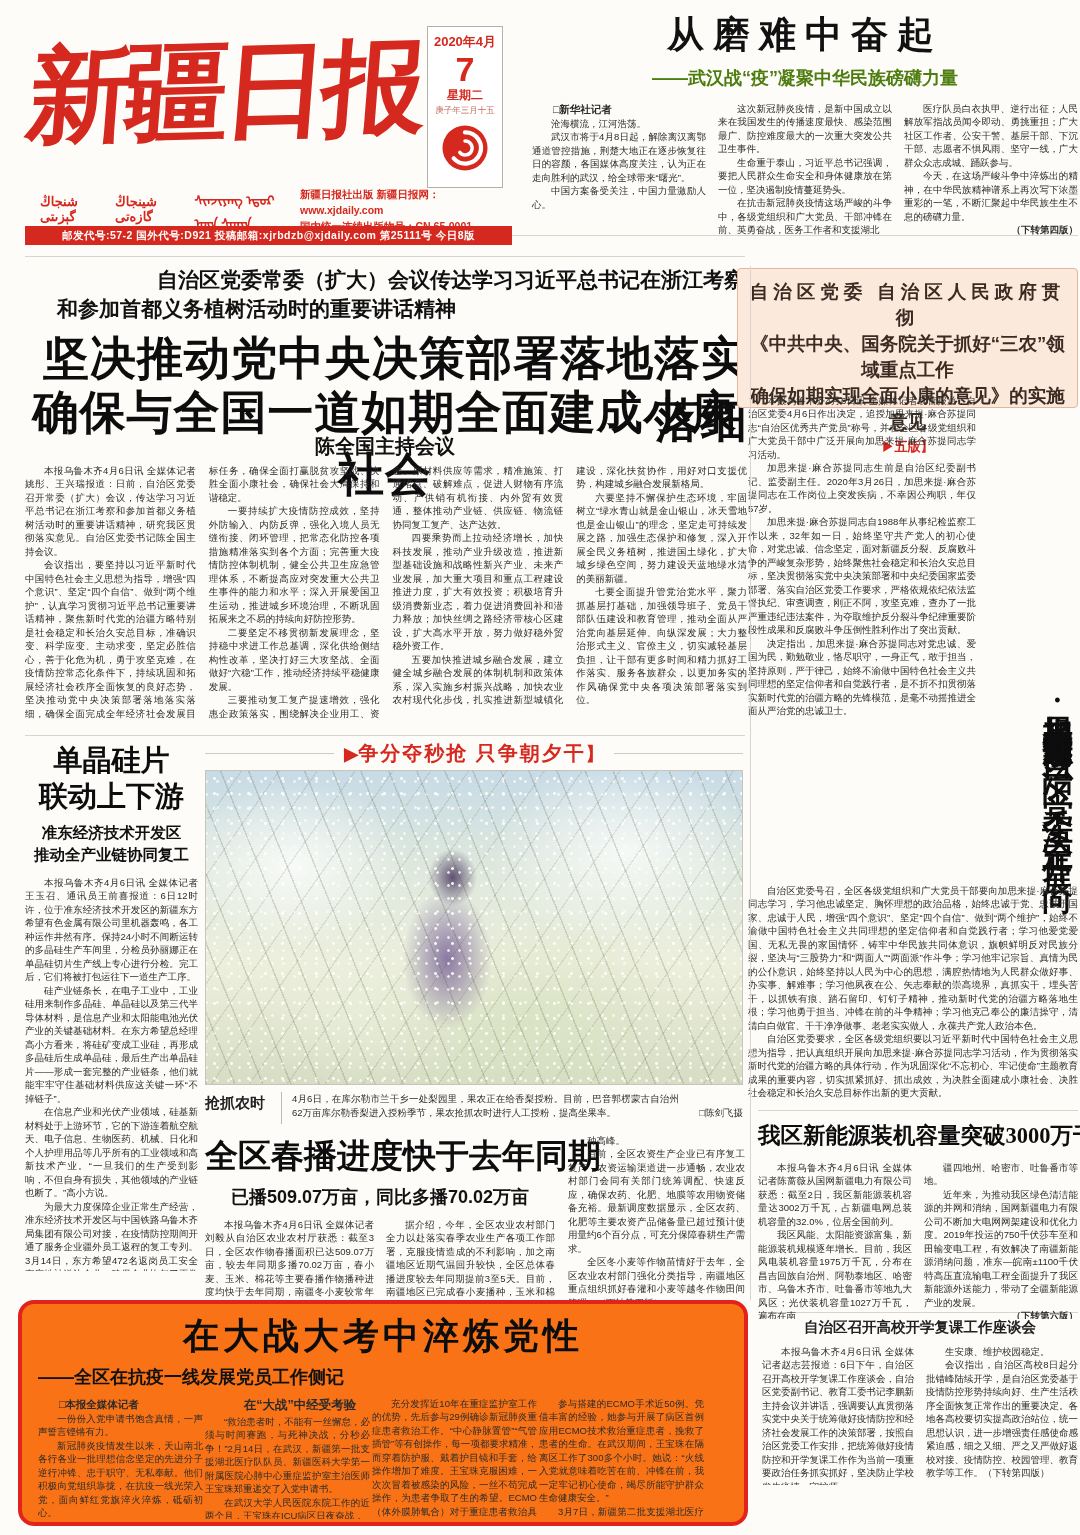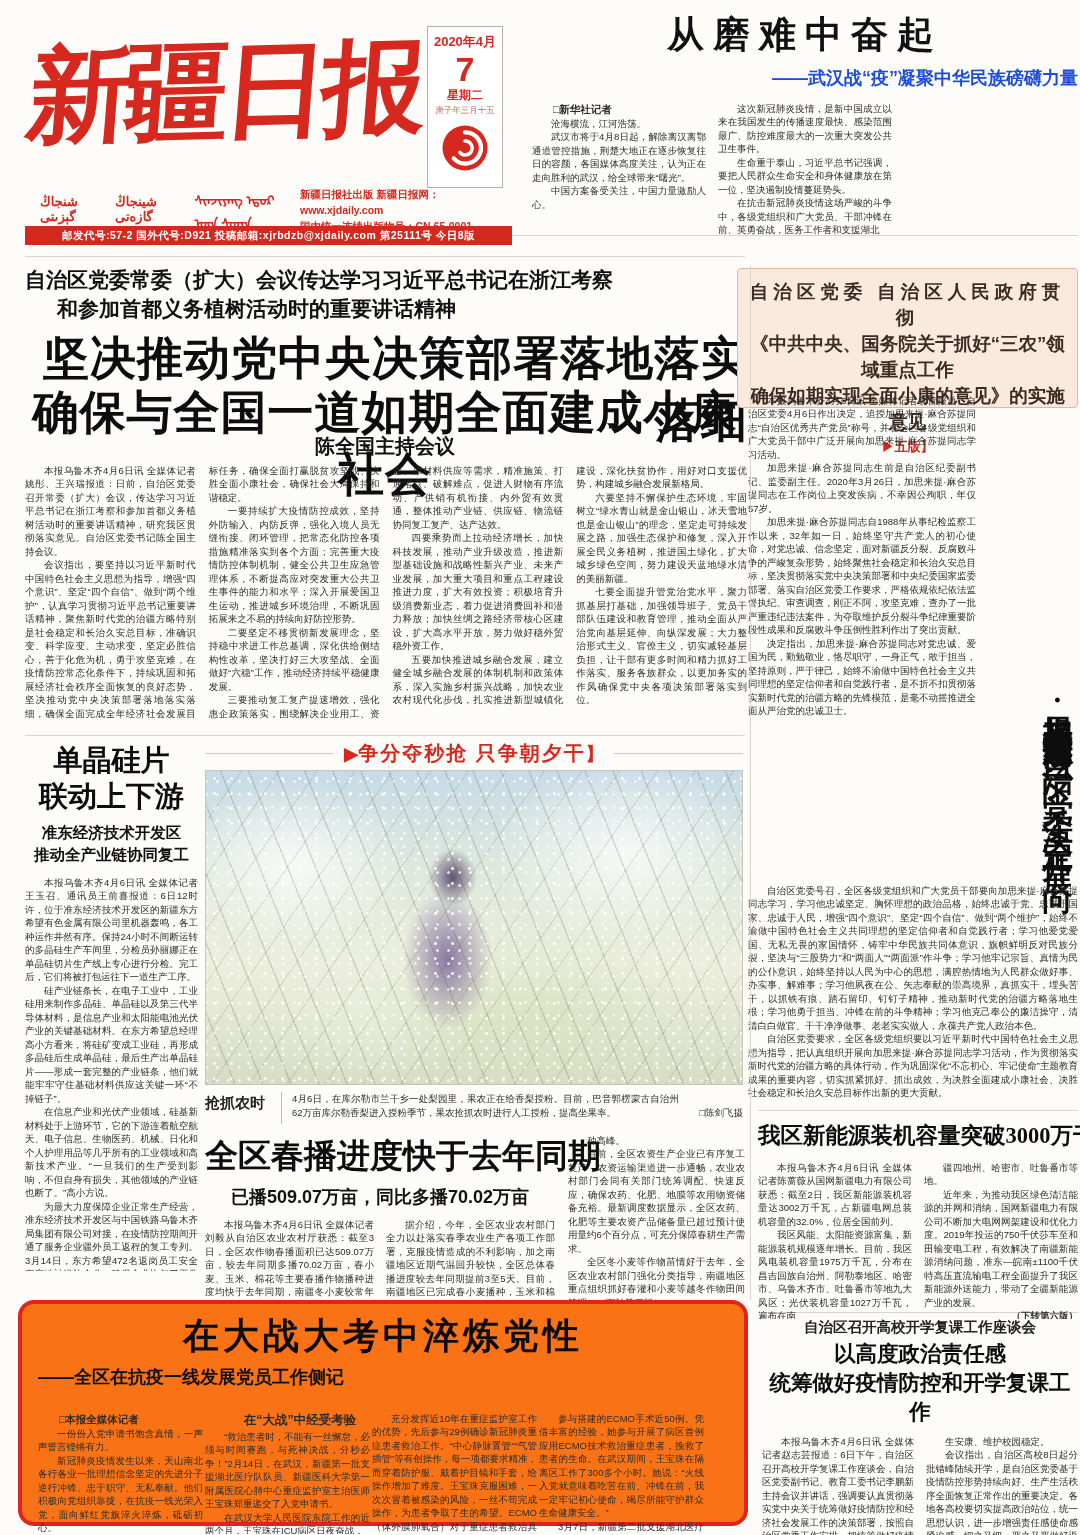--- a/index.html
+++ b/index.html
@@ -24,25 +24,25 @@
   .hline{position:absolute;background:#d9d5cd;height:1px;}
   .vline{position:absolute;background:#d9d5cd;width:1px;}
   
   .col{font-size:9.5px;line-height:1.42;text-align:justify;color:#2b2b2b;overflow:hidden;}
   .col p{margin:0;text-indent:2em;}
   .byline{font-weight:bold;font-size:10.5px;margin:0 0 6px;text-indent:0;}
   .jump{font-weight:bold;text-align:right;font-size:9.5px;margin:0;}
   
   .tr-art{left:532px;top:10px;width:546px;}
   .tr-title{font-size:37px;font-weight:900;letter-spacing:9px;text-align:center;color:#111;}
-  .tr-sub{font-size:18px;font-weight:800;text-align:right;margin-top:6px;color:#1d4ed8;}
+  .tr-sub{font-size:18px;font-weight:800;text-align:center;margin-top:6px;color:#4d7c0f;}
   .tr-cols{display:flex;gap:12px;margin-top:12px;align-items:flex-end;}
   .tr-cols .col{width:174px;height:150px;}
   
-  .kicker{left:25px;top:266px;width:720px;font-size:21px;font-weight:800;color:#111;text-align:left;}
+  .kicker{left:25px;top:266px;width:720px;font-size:21px;font-weight:800;color:#111;text-align:right;}
   .kicker2{left:25px;top:295px;width:720px;font-size:21px;font-weight:800;color:#111;text-align:left;padding-left:32px;box-sizing:border-box;}
   .lead-t1{left:22px;top:328px;width:726px;font-size:46px;font-weight:900;color:#0d0d0d;text-align:right;letter-spacing:1px;font-family:"Liberation Serif",serif;}
   .lead-t2{left:22px;top:382px;width:726px;font-size:46px;font-weight:900;color:#0d0d0d;text-align:center;letter-spacing:1px;font-family:"Liberation Serif",serif;}
   .presider{left:25px;top:433px;width:720px;font-size:20px;font-weight:800;text-align:center;color:#111;}
   .lead-body{left:25px;top:464px;width:722px;height:266px;column-count:4;column-gap:13px;}
   
   .notice{left:737px;top:268px;width:341px;height:140px;background:#fbe9dc;border:1px solid #e7b49c;
     border-radius:4px;box-sizing:border-box;padding:10px 8px 6px;text-align:center;}
   .notice .nl{font-size:18.5px;font-weight:800;color:#3c2b22;line-height:26px;}
   .notice .nl1{letter-spacing:5px;}
@@ -97,21 +97,21 @@
   
   .energy{left:758px;top:1120px;width:320px;}
   .energy-t{font-size:22.5px;font-weight:900;color:#0d0d0d;text-align:center;white-space:nowrap;font-family:"Liberation Serif",serif;}
   .energy-cols{display:flex;gap:12px;margin-top:10px;}
   .energy-cols .col{width:154px;height:158px;}
   
   .redbox{left:18px;top:1300px;width:730px;height:226px;border:4px solid #e0231c;border-radius:16px;
     box-sizing:border-box;background:#f97316;padding:8px 16px;}
   .rb-t{font-size:36px;font-weight:900;color:#0d0d0d;text-align:center;letter-spacing:4px;font-family:"Liberation Serif",serif;}
   .rb-s{font-size:18px;font-weight:800;color:#111;margin-top:4px;}
-  .rb-cols{display:flex;gap:2px;margin-top:23px;}
+  .rb-cols{display:flex;gap:2px;margin-top:8px;}
   .rb-cols .col{width:165px;height:122px;}
   .rb-subhead{font-size:12.5px;font-weight:900;text-align:center;text-indent:0;margin:2px 0 5px;}
   
   .school{left:762px;top:1318px;width:316px;}
   .school-k{font-size:14.5px;font-weight:bold;color:#222;text-align:center;}
   .school-t{font-size:21.5px;font-weight:900;color:#0d0d0d;text-align:center;line-height:29px;margin-top:3px;font-family:"Liberation Serif",serif;}
   .school-cols{display:flex;gap:12px;margin-top:8px;}
   .school-cols .col{width:152px;height:140px;}
 </style>
 </head>
@@ -162,20 +162,27 @@
             <p>中国方案备受关注，中国力量激励人心。</p>
           </div>
       </div>
       <div class="col">
           <div>
             <p>这次新冠肺炎疫情，是新中国成立以来在我国发生的传播速度最快、感染范围最广、防控难度最大的一次重大突发公共卫生事件。</p>
             <p>生命重于泰山，习近平总书记强调，要把人民群众生命安全和身体健康放在第一位，坚决遏制疫情蔓延势头。</p>
             <p>在抗击新冠肺炎疫情这场严峻的斗争中，各级党组织和广大党员、干部冲锋在前、英勇奋战，医务工作者和支援湖北</p>
           </div>
         </div>
+      <div class="col">
+        <div>
+            <p>医疗队员白衣执甲、逆行出征；人民解放军指战员闻令即动、勇挑重担；广大社区工作者、公安干警、基层干部、下沉干部、志愿者不惧风雨、坚守一线，广大群众众志成城、踊跃参与。</p>
+            <p>今天，在这场严峻斗争中淬炼出的精神，在中华民族精神谱系上再次写下浓墨重彩的一笔，不断汇聚起中华民族生生不息的磅礴力量。</p>
+          </div>
+        <p class="jump">（下转第四版）</p>
+      </div>
     </div>
   </div>
 
   <div class="abs kicker">自治区党委常委（扩大）会议传达学习习近平总书记在浙江考察</div>
   <div class="abs kicker2">和参加首都义务植树活动时的重要讲话精神</div>
   <div class="abs lead-t1">坚决推动党中央决策部署落地落实落细</div>
   <div class="abs lead-t2">确保与全国一道如期全面建成小康社会</div>
   <div class="abs presider">陈全国主持会议</div>
   <div class="abs lead-body col">
     <div>
@@ -329,24 +336,20 @@
             <p>参与搭建的ECMO手术近50例。凭借丰富的经验，她参与开展了病区首例应用ECMO技术救治重症患者，挽救了患者的生命。在武汉期间，王宝珠在隔离区工作了300多个小时。她说：“火线入党就意味着吃苦在前、冲锋在前，我一定牢记初心使命，竭尽所能守护群众生命健康安全。”</p>
             <p>3月7日，新疆第二批支援湖北医疗队队员、尉犁县人民医院内二科护理师董亚丽和队友，面对党旗庄严发出“随时准备为党和人民牺牲一切”的铮铮誓言。</p>
           </div>
 
       </div>
     </div>
   </div>
 
   <div class="abs school">
     <div class="school-k">自治区召开高校开学复课工作座谈会</div>
-    <div class="school-t">
-      <div>以高度政治责任感</div>
-      <div>统筹做好疫情防控和开学复课工作</div>
-    </div>
     <div class="school-cols">
       <div class="col">
           <div>
             <p>本报乌鲁木齐4月6日讯 全媒体记者赵志芸报道：6日下午，自治区召开高校开学复课工作座谈会，自治区党委副书记、教育工委书记李鹏新主持会议并讲话，强调要认真贯彻落实党中央关于统筹做好疫情防控和经济社会发展工作的决策部署，按照自治区党委工作安排，把统筹做好疫情防控和开学复课工作作为当前一项重要政治任务抓实抓好，坚决防止学校发生疫情、守护师</p>
           </div>
         </div>
       <div class="col">
           <div>
             <p>生安康、维护校园稳定。</p>
             <p>会议指出，自治区高校8日起分批错峰陆续开学，是自治区党委基于疫情防控形势持续向好、生产生活秩序全面恢复正常作出的重要决定。各地各高校要切实提高政治站位，统一思想认识，进一步增强责任感使命感紧迫感，细之又细、严之又严做好返校对接、疫情防控、校园管理、教育教学等工作。（下转第四版）</p>

